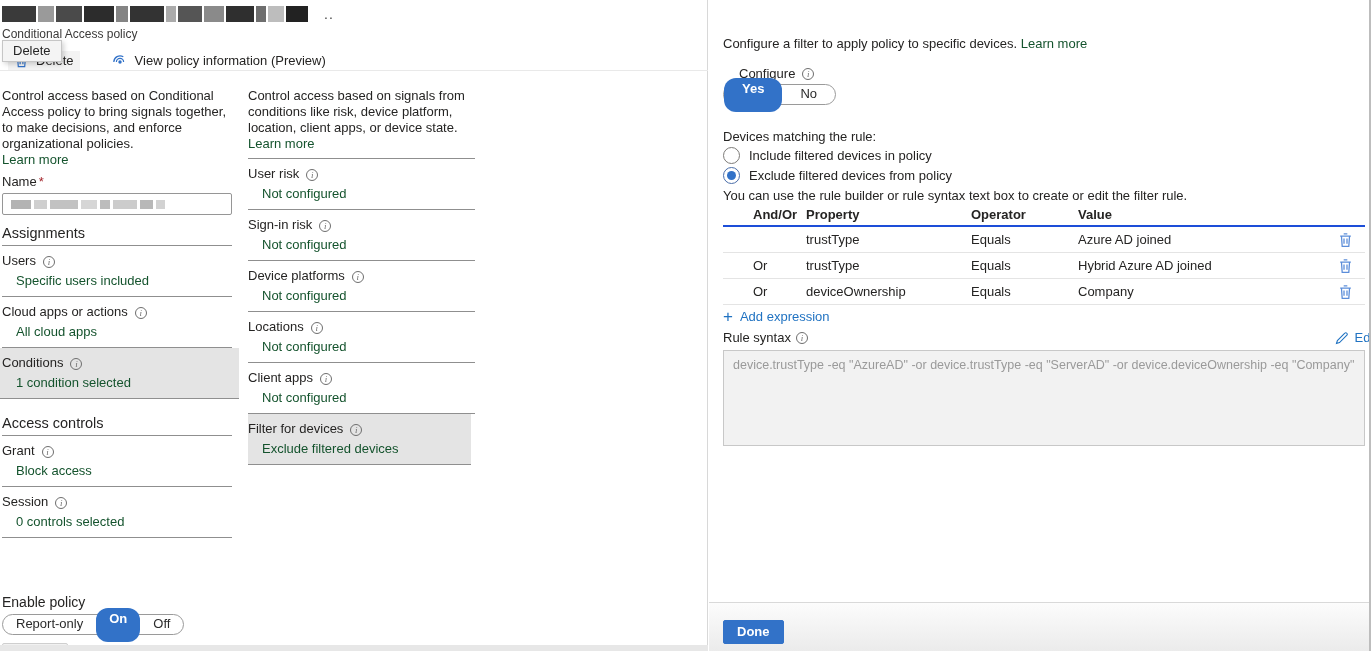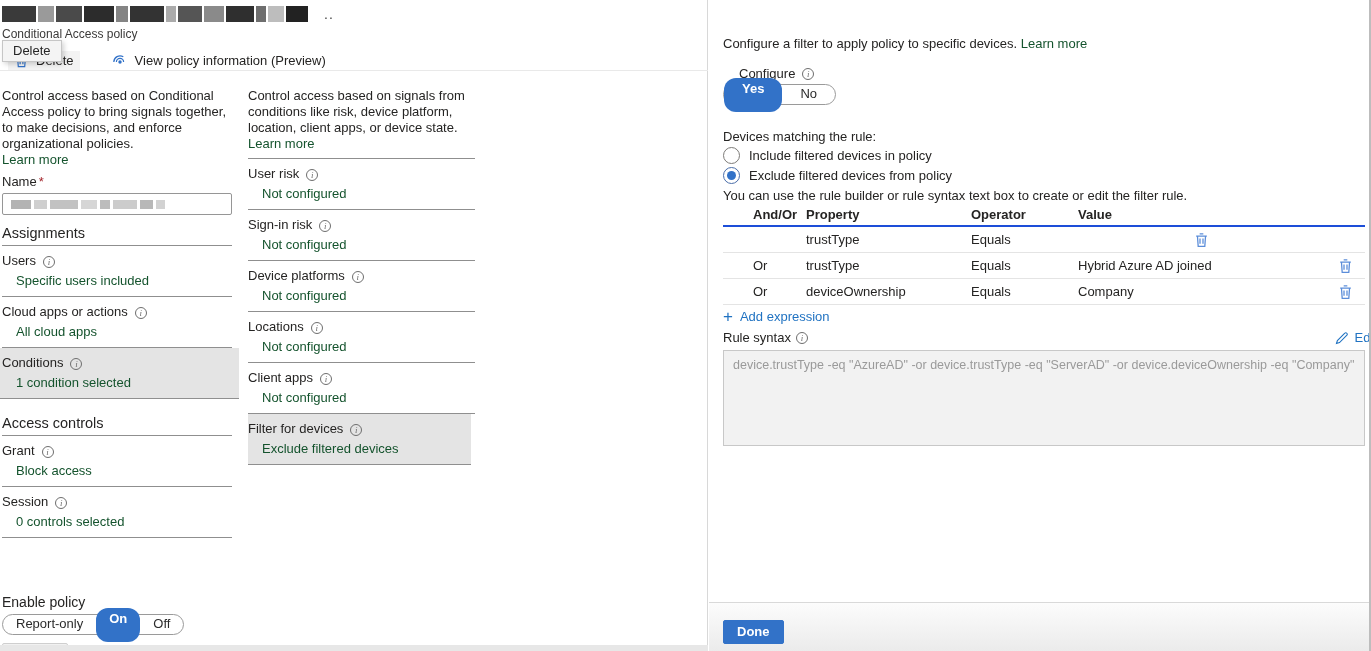--- a/index.html
+++ b/index.html
@@ -304,20 +304,21 @@
       <span>And/Or</span>
       <span>Property</span>
       <span>Operator</span>
       <span>Value</span>
       <span></span>
     </div>
     <div class="tbl-row">
       <span></span>
       <span>trustType</span>
       <span>Equals</span>
+      <span>Azure AD joined</span>
       <button class="del-btn">
         <svg width="15" height="16" viewBox="0 0 14 15">
           <path d="M2 3.8h10M5.3 1.8h3.4M3.2 3.8l.7 9.6h6.2l.7-9.6M5.6 6v5M8.4 6v5" fill="none" stroke="#5b8dd9" stroke-width="1.2"></path>
         </svg>
       </button>
     </div>
     <div class="tbl-row">
       <span>Or</span>
       <span>trustType</span>
       <span>Equals</span>

